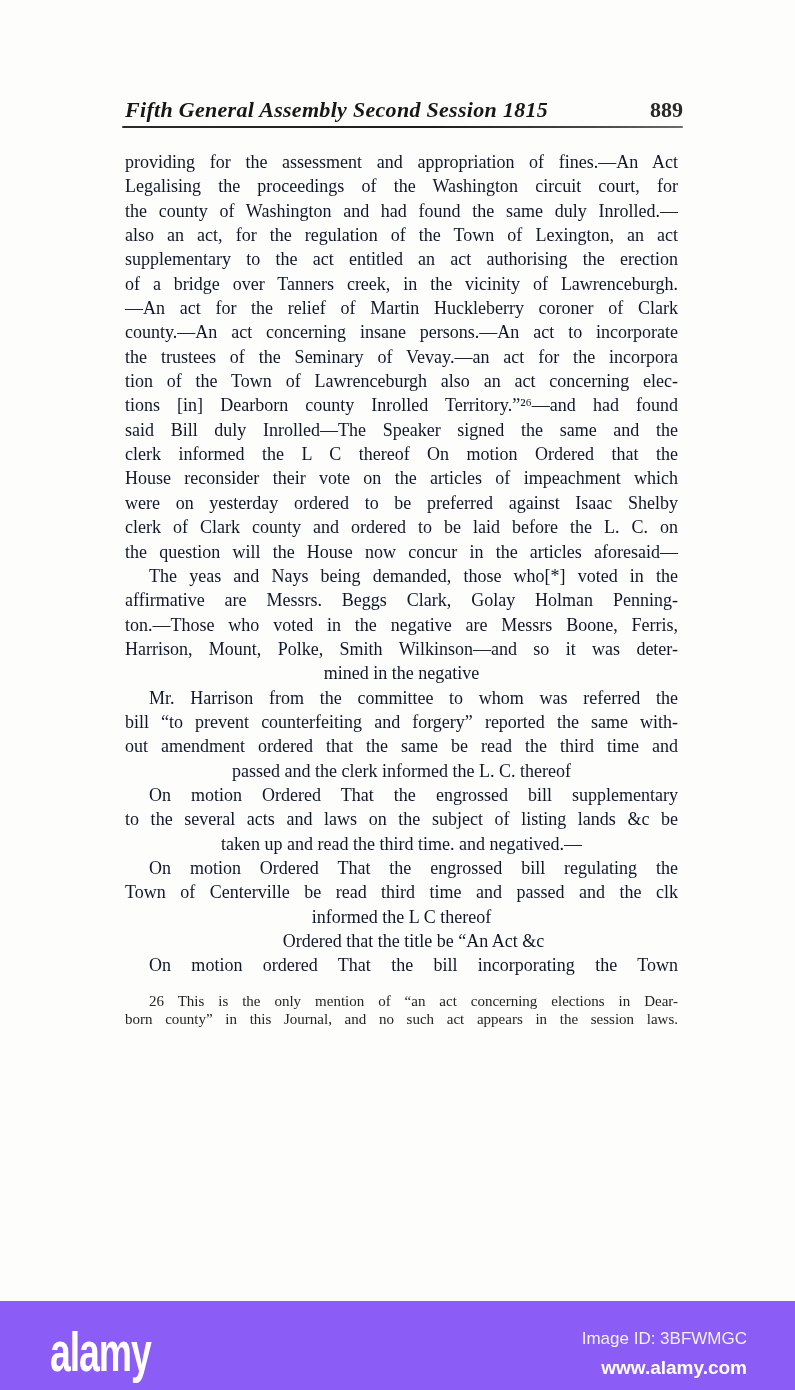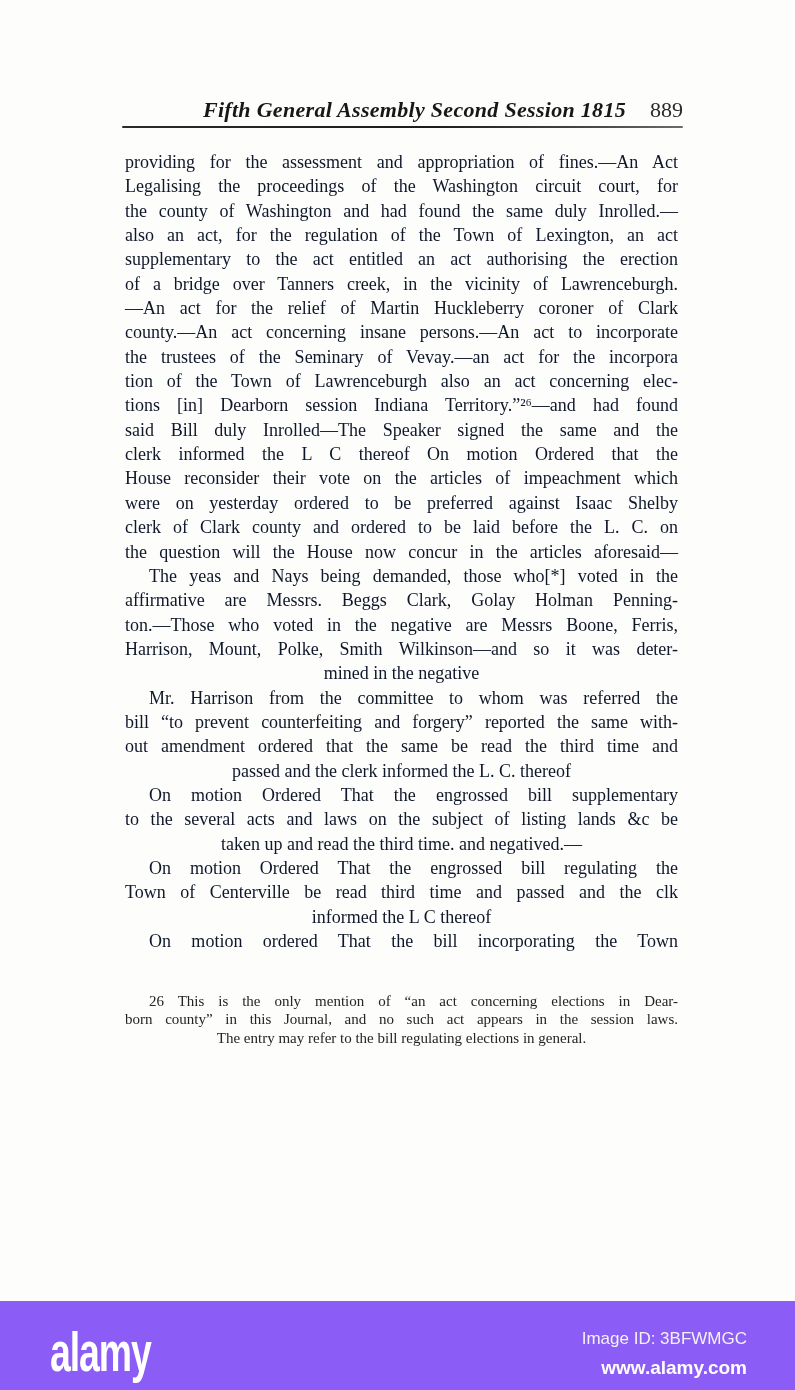--- a/index.html
+++ b/index.html
@@ -18,35 +18,35 @@
     font-family: "Liberation Serif", "DejaVu Serif", serif;
     color: #1e1e1e;
   }
   
   .running-head {
     position: absolute;
     left: 125px;
     top: 97px;
     width: 558px;
     display: flex;
-    justify-content: flex-end;
+    justify-content: space-between;
     align-items: baseline;
     gap: 24px;
     white-space: nowrap;
   }
   .running-head .title {
     font-style: italic;
     font-weight: 700;
     font-size: 22px;
     letter-spacing: 0.3px;
     color: #171717;
   }
   .running-head .folio {
     font-size: 22px;
-    font-weight: 400;
+    font-weight: 700;
     color: #2a2a2a;
   }
   .head-rule {
     position: absolute;
     left: 122px;
     top: 126px;
     width: 561px;
     height: 2px;
     background: linear-gradient(90deg, #2b2b2b 0%, #1c1c1c 55%, #4a4a4a 85%, #6b6b6b 100%);
     border-radius: 1px;
@@ -130,21 +130,21 @@
       <div class="line just">providing for the assessment and appropriation of fines.—An Act</div>
       <div class="line just">Legalising the proceedings of the Washington circuit court, for</div>
       <div class="line just">the county of Washington and had found the same duly Inrolled.—</div>
       <div class="line just">also an act, for the regulation of the Town of Lexington, an act</div>
       <div class="line just">supplementary to the act entitled an act authorising the erection</div>
       <div class="line just">of a bridge over Tanners creek, in the vicinity of Lawrenceburgh.</div>
       <div class="line just">—An act for the relief of Martin Huckleberry coroner of Clark</div>
       <div class="line just">county.—An act concerning insane persons.—An act to incorporate</div>
       <div class="line just">the trustees of the Seminary of Vevay.—an act for the incorpora</div>
       <div class="line just">tion of the Town of Lawrenceburgh also an act concerning elec-</div>
-      <div class="line just">tions [in] Dearborn session Indiana Territory.”²⁶—and had found</div>
+      <div class="line just">tions [in] Dearborn county Inrolled Territory.”²⁶—and had found</div>
       <div class="line just">said Bill duly Inrolled—The Speaker signed the same and the</div>
       <div class="line just">clerk informed the L C thereof On motion Ordered that the</div>
       <div class="line just">House reconsider their vote on the articles of impeachment which</div>
       <div class="line just">were on yesterday ordered to be preferred against Isaac Shelby</div>
       <div class="line just">clerk of Clark county and ordered to be laid before the L. C. on</div>
       <div class="line just">the question will the House now concur in the articles aforesaid—</div>
       <div class="line indent just">The yeas and Nays being demanded, those who[*] voted in the</div>
       <div class="line just">affirmative are Messrs. Beggs Clark, Golay Holman Penning-</div>
       <div class="line just">ton.—Those who voted in the negative are Messrs Boone, Ferris,</div>
       <div class="line just">Harrison, Mount, Polke, Smith Wilkinson—and so it was deter-</div>
@@ -152,27 +152,27 @@
       <div class="line indent just">Mr. Harrison from the committee to whom was referred the</div>
       <div class="line just">bill “to prevent counterfeiting and forgery” reported the same with-</div>
       <div class="line just">out amendment ordered that the same be read the third time and</div>
       <div class="line">passed and the clerk informed the L. C. thereof</div>
       <div class="line indent just">On motion Ordered That the engrossed bill supplementary</div>
       <div class="line just">to the several acts and laws on the subject of listing lands &amp;c be</div>
       <div class="line">taken up and read the third time. and negatived.—</div>
       <div class="line indent just">On motion Ordered That the engrossed bill regulating the</div>
       <div class="line just">Town of Centerville be read third time and passed and the clk</div>
       <div class="line">informed the L C thereof</div>
+      <div class="line indent">Ordered that the title be “An Act &amp;c</div>
       <div class="line indent just">On motion ordered That the bill incorporating the Town</div>
     </div>
 
   <div class="footnote-text">
       <div class="line indent just">26 This is the only mention of “an act concerning elections in Dear-</div>
       <div class="line just">born county” in this Journal, and no such act appears in the session laws.</div>
-      <div class="line">The entry may refer to the bill regulating elections in general.</div>
     </div>
 
   <div class="alamy-bar">
     <div class="alamy-logo">alamy</div>
     <div class="bar-right">
       <div class="image-id">Image ID: 3BFWMGC</div>
       <div class="website">www.alamy.com</div>
     </div>
   </div>
 

